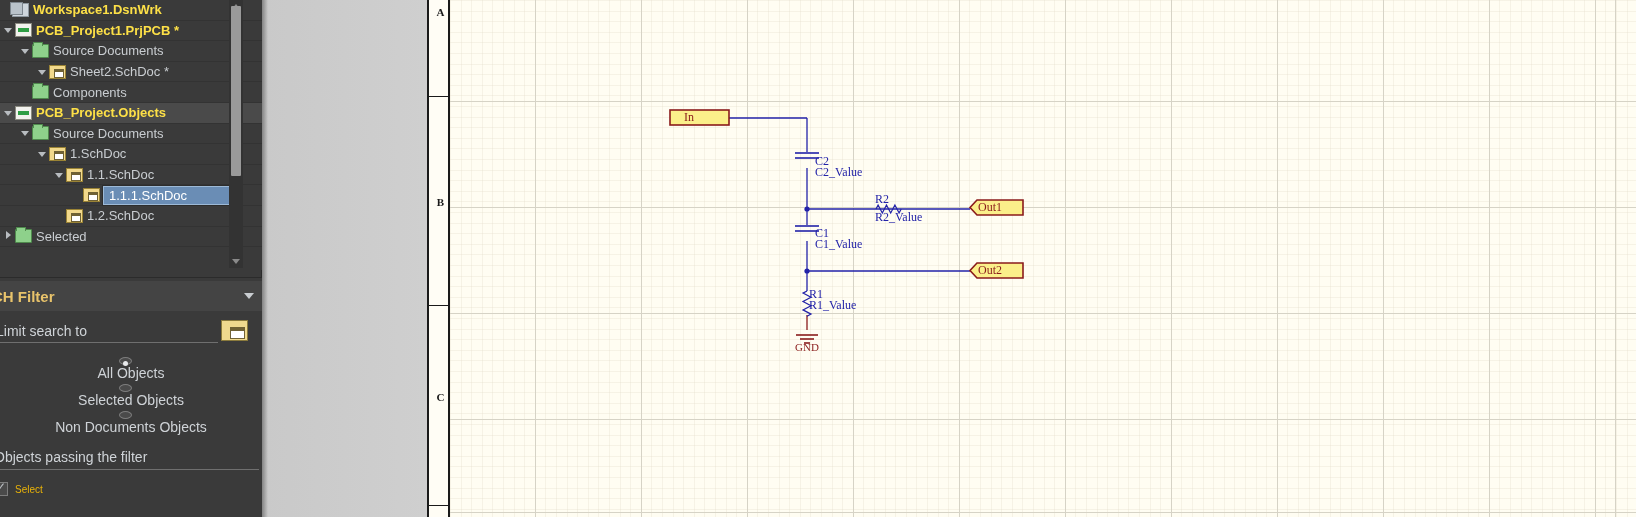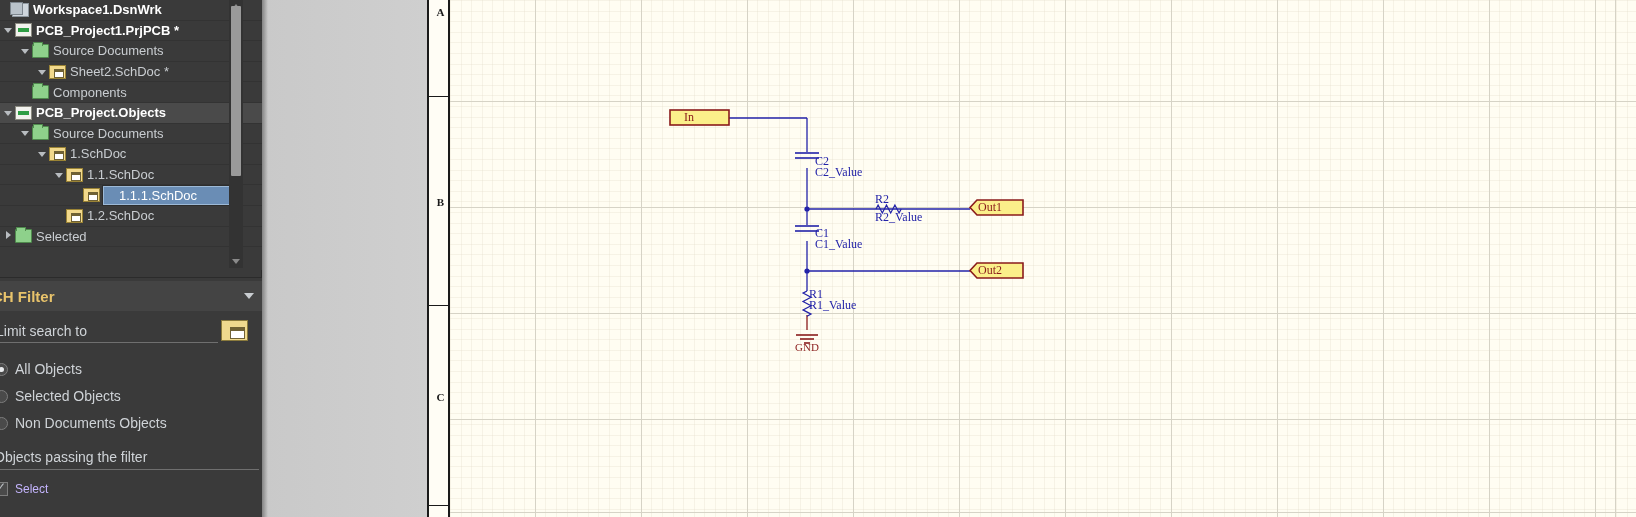--- a/index.html
+++ b/index.html
@@ -18,21 +18,21 @@
   #project-tree {
     position:absolute; left:0; top:0; width:262px; height:270px;
     background:#3a3a3a; overflow:hidden;
   }
   .tree-row {
     position:relative; height:20.6px; display:flex; align-items:center;
     color:#c9cdd1; font-size:13px; white-space:nowrap;
     border-bottom:1px solid #333333;
     padding-right:4px;
   }
-  .tree-row.bold { font-weight:bold; color:#ffffff; }
+  .tree-row.bold { font-weight:bold; color:#fde047; }
   .tree-row.sel-bg { background:#4a4a4a; }
   .tri {
     width:12px; min-width:12px; height:12px; position:relative;
   }
   .tri.down::after {
     content:""; position:absolute; left:1px; top:4px;
     border-left:4px solid transparent; border-right:4px solid transparent;
     border-top:5px solid #b8bcc0;
   }
   .tri.right::after {
@@ -61,21 +61,21 @@
   }
   .ico.sch { background:#f2d98c; border:1px solid #9a8335; }
   .ico.sch::after {
     content:""; position:absolute; right:1px; top:3px; width:8px; height:7px;
     background:#ffffff; border:1px solid #6f6134;
     box-shadow: inset 0 3px 0 -1px #6f6134;
   }
   .tree-label { overflow:hidden; text-overflow:clip; }
   .tree-row.selected .tree-label {
     background:#6a8db5; border:1px solid #9db9d6; outline:1px solid #2d2d2d;
-    padding:1px 44px 1px 15px; color:#ffffff; margin-left:-1px;
+    padding:1px 44px 1px 5px; color:#ffffff; margin-left:-1px;
   }
 
   
   #tree-scroll {
     position:absolute; right:19px; top:0; width:14px; height:268px;
     background:#333333;
   }
   #tree-scroll .sb-up, #tree-scroll .sb-dn {
     position:absolute; left:0; width:14px; height:13px; background:#333333;
   }
@@ -127,21 +127,21 @@
   #limit-btn {
     position:absolute; left:221px; top:1px; width:27px; height:21px;
     background:#efd98e; border:1px solid #8a7a3c;
   }
   #limit-btn::after {
     content:""; position:absolute; right:2px; top:6px; width:13px; height:10px;
     background:#ffffff; border:1px solid #6f6134;
     box-shadow: inset 0 4px 0 -1px #6f6134;
   }
   .radio-row {
-    position:absolute; left:0; width:262px; height:24px; display:flex; align-items:center;
+    position:absolute; left:0; width:262px; height:24px; display:flex; align-items:center;flex-direction:column;
   }
   .radio {
     width:13px; height:13px; min-width:13px; border-radius:50%;
     background:#4a4a4a; border:1px solid #7d7d7d; margin-left:-5px; margin-right:7px;
     position:relative;
   }
   .radio.on::after {
     content:""; position:absolute; left:3px; top:3px; width:5px; height:5px;
     border-radius:50%; background:#e8eaec;
   }
@@ -156,21 +156,21 @@
     display:flex; align-items:center;
   }
   .checkbox {
     width:14px; height:14px; min-width:14px; background:#4a4a4a;
     border:1px solid #7d7d7d; margin-left:-6px; margin-right:7px; position:relative;
   }
   .checkbox.on::after {
     content:"\2713"; position:absolute; left:1px; top:-3px;
     font-size:12px; color:#b9bdc1;
   }
-  .check-label { color:#c4b5fd; font-size:12px; }
+  .check-label { color:#eab308; font-size:10px; }
 
   
   #mid-gap {
     position:absolute; left:262px; top:0; width:165px; height:517px;
     background:linear-gradient(to right,#c9c9c9,#cfcfcf);
   }
   #mid-gap-shadow {
     position:absolute; left:262px; top:0; width:6px; height:517px;
     background:linear-gradient(to right, rgba(0,0,0,.35), rgba(0,0,0,0));
   }

